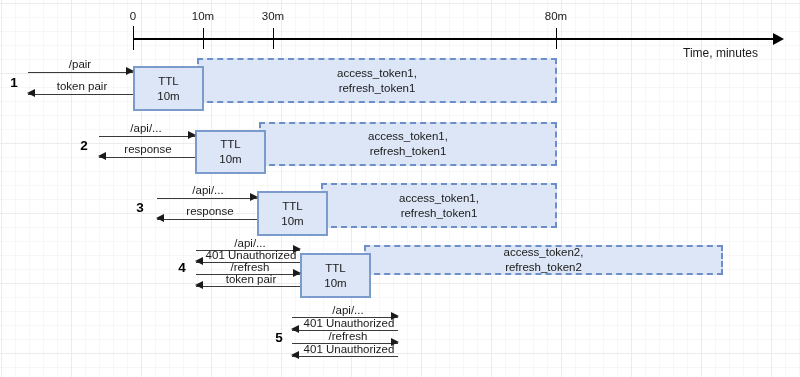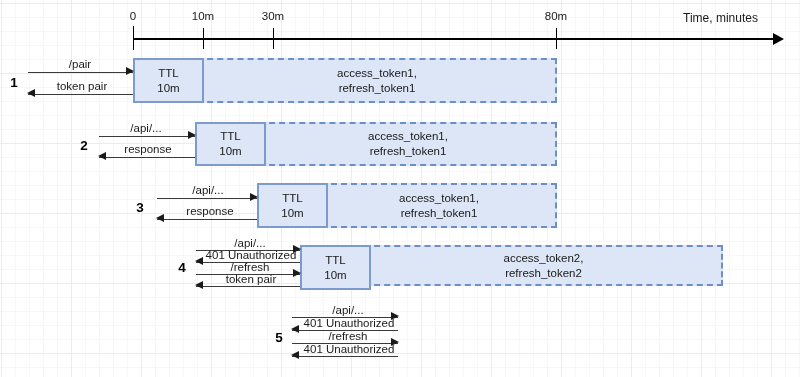--- a/index.html
+++ b/index.html
@@ -48,20 +48,21 @@
     color: #1a1a1a;
     text-align: center;
     white-space: nowrap;
     transform: translateX(-50%);
   }
   .axis-title {
     position: absolute;
     font-size: 12px;
     color: #1a1a1a;
     white-space: nowrap;
+    margin-top: 35px;
   }
 
   
   .row-number {
     position: absolute;
     font-size: 13.5px;
     font-weight: bold;
     color: #000000;
     white-space: nowrap;
     transform: translate(-50%, -50%);
@@ -87,20 +88,21 @@
 
   
   .ttl-box {
     position: absolute;
     box-sizing: border-box;
     background: #dce6f6;
     border: 2px solid #7a9bcb;
     display: flex;
     align-items: center;
     justify-content: center;
+    margin-top: 8px;
   }
   .ttl-box-label {
     font-size: 11.5px;
     line-height: 15px;
     text-align: center;
     color: #1a1a1a;
     white-space: pre-line;
   }
 
   
@@ -218,21 +220,21 @@
     <div class="msg-label" style="left:208px; top:196px;">/api/...</div>
 
     <div class="msg-line" style="left:157px; top:219px; width:100px;"></div>
     <div class="msg-head-left" style="left:156px; top:214px;"></div>
     <div class="msg-label" style="left:210px; top:217px;">response</div>
   </div>
 
   <div>
     <div class="row-number" style="left:182px; top:267px;">4</div>
 
-    <div class="token-box" style="left:364px; top:245px; width:359px; height:41px;">
+    <div class="token-box" style="left:364px; top:245px; width:359px; height:30px;">
       <span class="token-box-label">access_token2,
 refresh_token2</span>
     </div>
 
     <div class="ttl-box" style="left:300px; top:245px; width:71px; height:45px;">
       <span class="ttl-box-label">TTL
 10m</span>
     </div>
 
     <div class="msg-line" style="left:196px; top:250px; width:104px;"></div>

